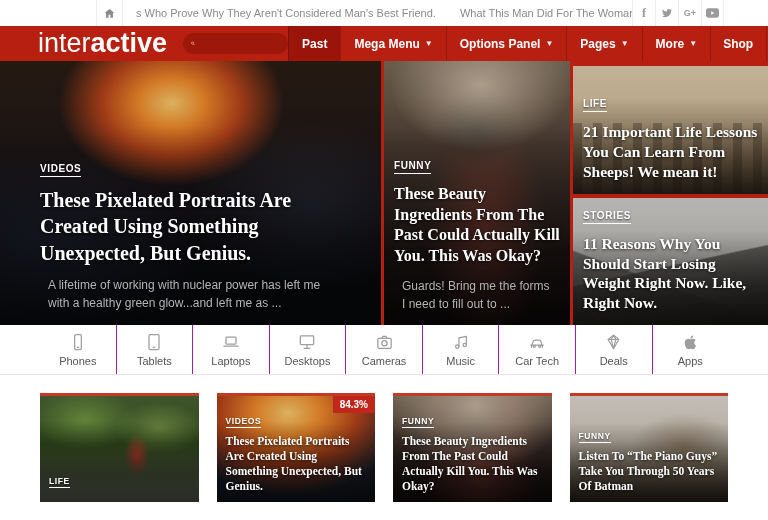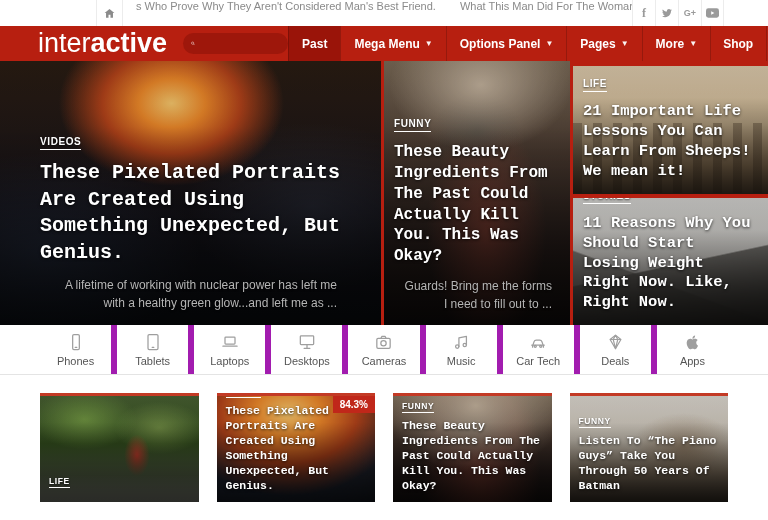--- a/index.html
+++ b/index.html
@@ -7,21 +7,21 @@
   body {
     width:768px; height:520px; overflow:hidden; background:#fff;
     font-family:"Liberation Sans", sans-serif;
     -webkit-font-smoothing:antialiased;
   }
 
   
   .topbar { height:26px; display:flex; align-items:stretch; background:#fff; padding-left:96px; }
   .tb-home { width:27px; display:flex; align-items:center; justify-content:center;
              border-left:1px solid #ececec; border-right:1px solid #ececec; cursor:pointer; }
-  .ticker { flex:1; display:flex; overflow:hidden; white-space:nowrap;
+  .ticker { flex:1; display:flex; align-items:center; overflow:hidden; white-space:nowrap;
             padding-left:13px; font-size:11px; color:#8a8a8a; }
   .ticker span { margin-right:24px; cursor:pointer; }
   .socials { display:flex; align-items:stretch; margin-right:44px; }
   .soc { width:23px; display:flex; align-items:center; justify-content:center;
          border-left:1px solid #ececec; color:#9a9a9a; cursor:pointer; }
   .soc:last-child { border-right:1px solid #ececec; }
   .soc .fb { font:700 12px "Liberation Serif", serif; }
   .soc .gp { font:700 9px "Liberation Sans", sans-serif; letter-spacing:0; }
 
   
@@ -76,32 +76,32 @@
       radial-gradient(70px 45px at 72% 48%, rgba(122,94,64,.55), rgba(0,0,0,0) 75%),
       linear-gradient(180deg,#ddd8d0 0%,#cdc5b8 42%,#8a7a66 72%,#40362c 100%); }
 
   .shade { position:absolute; inset:0;
            background:linear-gradient(180deg, rgba(0,0,0,.12) 25%, rgba(0,0,0,.55) 75%, rgba(0,0,0,.72) 100%); }
   .content { position:absolute; left:0; right:0; bottom:0; padding:0 10px 12px 10px; }
   .hero-a.main .content { padding:0 36px 13px 40px; }
   .cat { display:inline-block; color:#fff; font-size:10px; font-weight:700; letter-spacing:.6px;
          border-bottom:1px solid #fff; padding-bottom:2px; margin-bottom:10px;
          text-shadow:0 1px 2px rgba(0,0,0,.6); cursor:pointer; }
-  .title { margin:0; color:#fff; font-family:Liberation Mono, monospace; font-weight:700;
+  .title { margin:0; color:#fff; font-family:Liberation Serif, serif; font-weight:700;
            text-shadow:0 1px 3px rgba(0,0,0,.75); cursor:pointer; }
   .main .title { font-size:20px; line-height:1.32; max-width:330px; }
   .mid  .title { font-size:16px; line-height:1.3; }
   .small .title{ font-size:15.5px; line-height:1.28; }
   .excerpt { color:#b5b5b5; font-size:12px; line-height:1.5; margin:10px 8px 0; max-width:340px;
-             text-shadow:0 1px 2px rgba(0,0,0,.6);text-align:right; }
+             text-shadow:0 1px 2px rgba(0,0,0,.6); }
 
   
   .catrow { height:50px; background:#fff; border-bottom:1px solid #e4e4e4; display:flex; padding:0 40px; }
   .cat-item { flex:1; display:flex; flex-direction:column; align-items:center; justify-content:center;
-              border-left:6px solid #a21caf; cursor:pointer; }
+              border-left:1px solid #a21caf; cursor:pointer; }
   .cat-item:first-child { border-left:none; }
   .clabel { font-size:11px; color:#555; margin-top:3px; }
   .cicon svg { display:block; }
 
   
   .cards { display:grid; grid-template-columns:repeat(4,1fr); grid-gap:18px; padding:18px 40px 0 40px; }
   .card { position:relative; height:109px; overflow:hidden; border-top:3px solid #c33a25; cursor:pointer; }
   .card .content { padding:0 9px 8px 9px; }
   .card .cat { font-size:8.5px; margin-bottom:6px; padding-bottom:1px; }
   .card .title { font-size:11.5px; line-height:1.3; }

